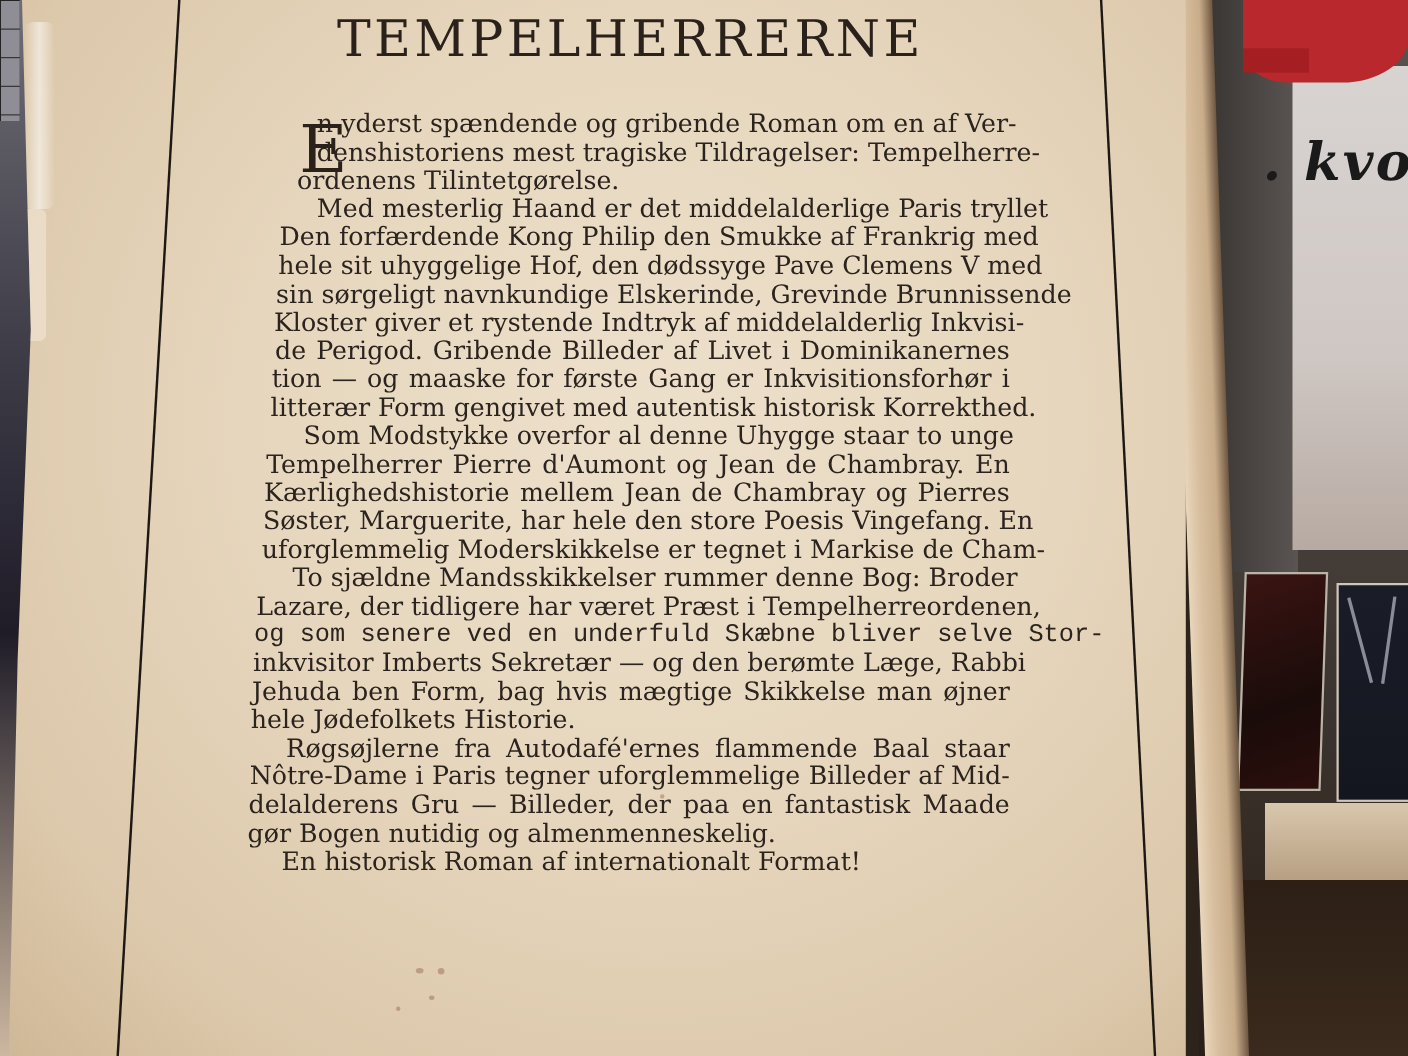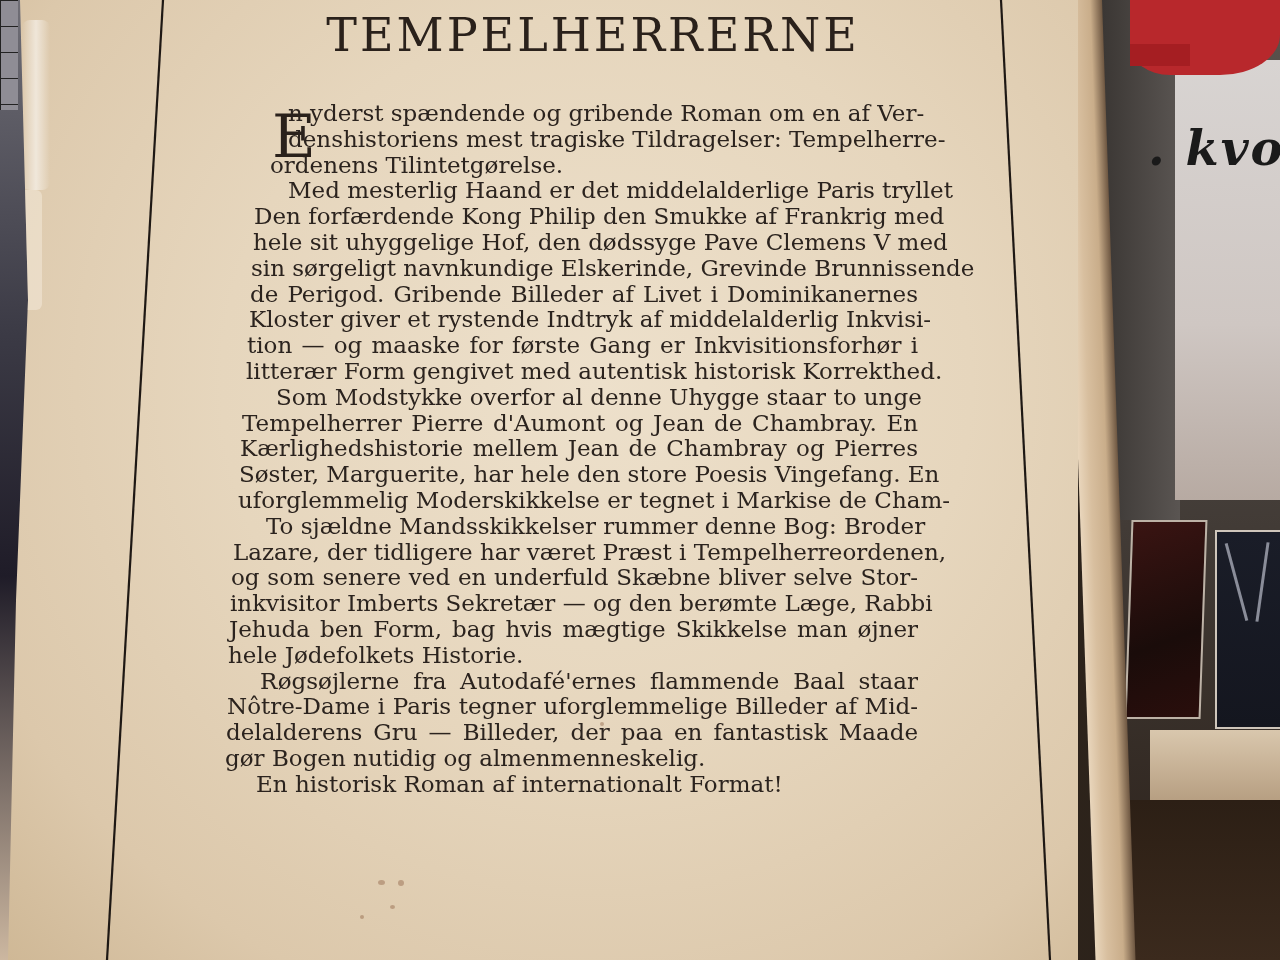--- a/index.html
+++ b/index.html
@@ -155,21 +155,21 @@
     
     .content {
       position: absolute;
       left: 238px; top: 0;
       width: 690px;
       color: #2b2420;
       font-family: "DejaVu Serif", serif;
     }
     .title {
       position: absolute;
-      left: 40px; top: 8px;
+      left: 20px; top: 8px;
       width: 630px;
       text-align: center;
       font-family: "DejaVu Serif", serif;
       font-size: 46px;
       letter-spacing: 3px;
       color: #2a211b;
       font-weight: normal;
       white-space: nowrap;
     }
     .body {
@@ -261,38 +261,38 @@
       </div>
       <div class="para" style="text-indent:0;padding-left:0;">
         <span class="line last" style="padding-left:32px;">ordenens Tilintetgørelse.</span>
       </div>
 
       <div class="para" style="text-indent:0;padding-left:18px;">
         <span class="line" style="padding-left:32px;">Med mesterlig Haand er det middelalderlige Paris tryllet</span>
         <span class="line" style="margin-left:-2px;">Den forfærdende Kong Philip den Smukke af Frankrig med</span>
         <span class="line" style="margin-left:-3px;">hele sit uhyggelige Hof, den dødssyge Pave Clemens V med</span>
         <span class="line" style="margin-left:-5px;">sin sørgeligt navnkundige Elskerinde, Grevinde Brunnissende</span>
+        <span class="line" style="margin-left:-7px;">Kloster giver et rystende Indtryk af middelalderlig Inkvisi-</span>
         <span class="line" style="margin-left:-6px;">de Perigod. Gribende Billeder af Livet i Dominikanernes</span>
-        <span class="line" style="margin-left:-7px;">Kloster giver et rystende Indtryk af middelalderlig Inkvisi-</span>
         <span class="line" style="margin-left:-9px;">tion — og maaske for første Gang er Inkvisitionsforhør i</span>
         <span class="line" style="margin-left:-10px;">litterær Form gengivet med autentisk historisk Korrekthed.</span>
       </div>
 
       <div class="para" style="text-indent:0;padding-left:6px;">
         <span class="line" style="padding-left:32px;">Som Modstykke overfor al denne Uhygge staar to unge</span>
         <span class="line" style="margin-left:-2px;">Tempelherrer Pierre d'Aumont og Jean de Chambray. En</span>
         <span class="line" style="margin-left:-4px;">Kærlighedshistorie mellem Jean de Chambray og Pierres</span>
         <span class="line" style="margin-left:-5px;">Søster, Marguerite, har hele den store Poesis Vingefang. En</span>
         <span class="line" style="margin-left:-6px;margin-right:14px;">uforglemmelig Moderskikkelse er tegnet i Markise de Cham-</span>
       </div>
 
       <div class="para" style="text-indent:0;padding-left:0;">
         <span class="line" style="padding-left:32px;margin-left:-4px;">To sjældne Mandsskikkelser rummer denne Bog: Broder</span>
         <span class="line" style="margin-left:-5px;">Lazare, der tidligere har været Præst i Tempelherreordenen,</span>
-        <span class="line" style="margin-left:-7px;">og som senere ved en underfuld Skæbne bliver selve Stor-</span>
+        <span class="line" style="margin-left:-7px;font-family:Liberation Mono, monospace;">og som senere ved en underfuld Skæbne bliver selve Stor-</span>
         <span class="line" style="margin-left:-8px;">inkvisitor Imberts Sekretær — og den berømte Læge, Rabbi</span>
         <span class="line" style="margin-left:-9px;">Jehuda ben Form, bag hvis mægtige Skikkelse man øjner</span>
         <span class="line last" style="margin-left:-10px;">hele Jødefolkets Historie.</span>
       </div>
 
       <div class="para" style="text-indent:0;padding-left:0;">
         <span class="line" style="padding-left:32px;margin-left:-10px;">Røgsøjlerne fra Autodafé'ernes flammende Baal staar</span>
         <span class="line" style="margin-left:-11px;">Nôtre-Dame i Paris tegner uforglemmelige Billeder af Mid-</span>
         <span class="line" style="margin-left:-12px;">delalderens Gru — Billeder, der paa en fantastisk Maade</span>
         <span class="line last" style="margin-left:-13px;">gør Bogen nutidig og almenmenneskelig.</span>

